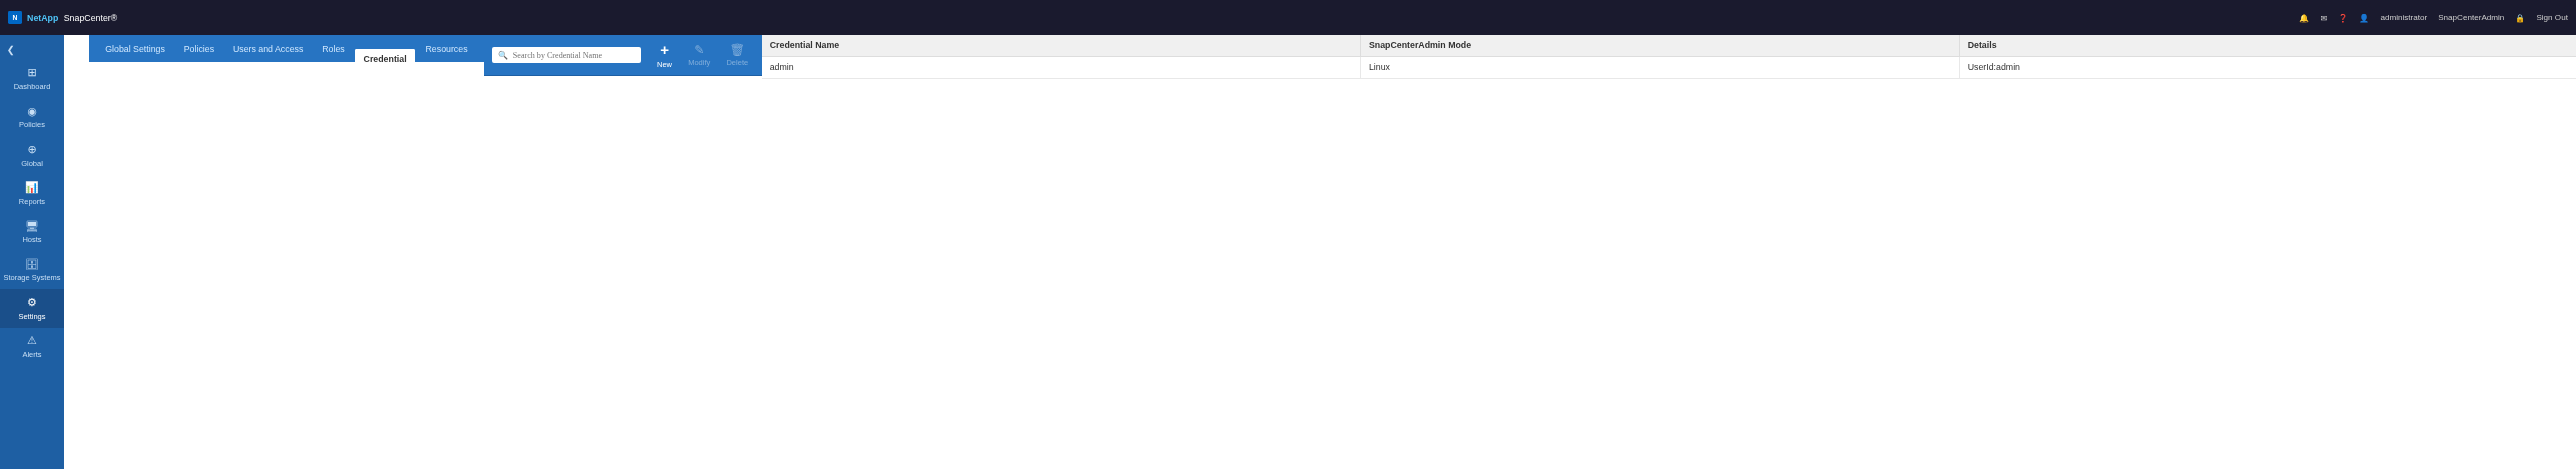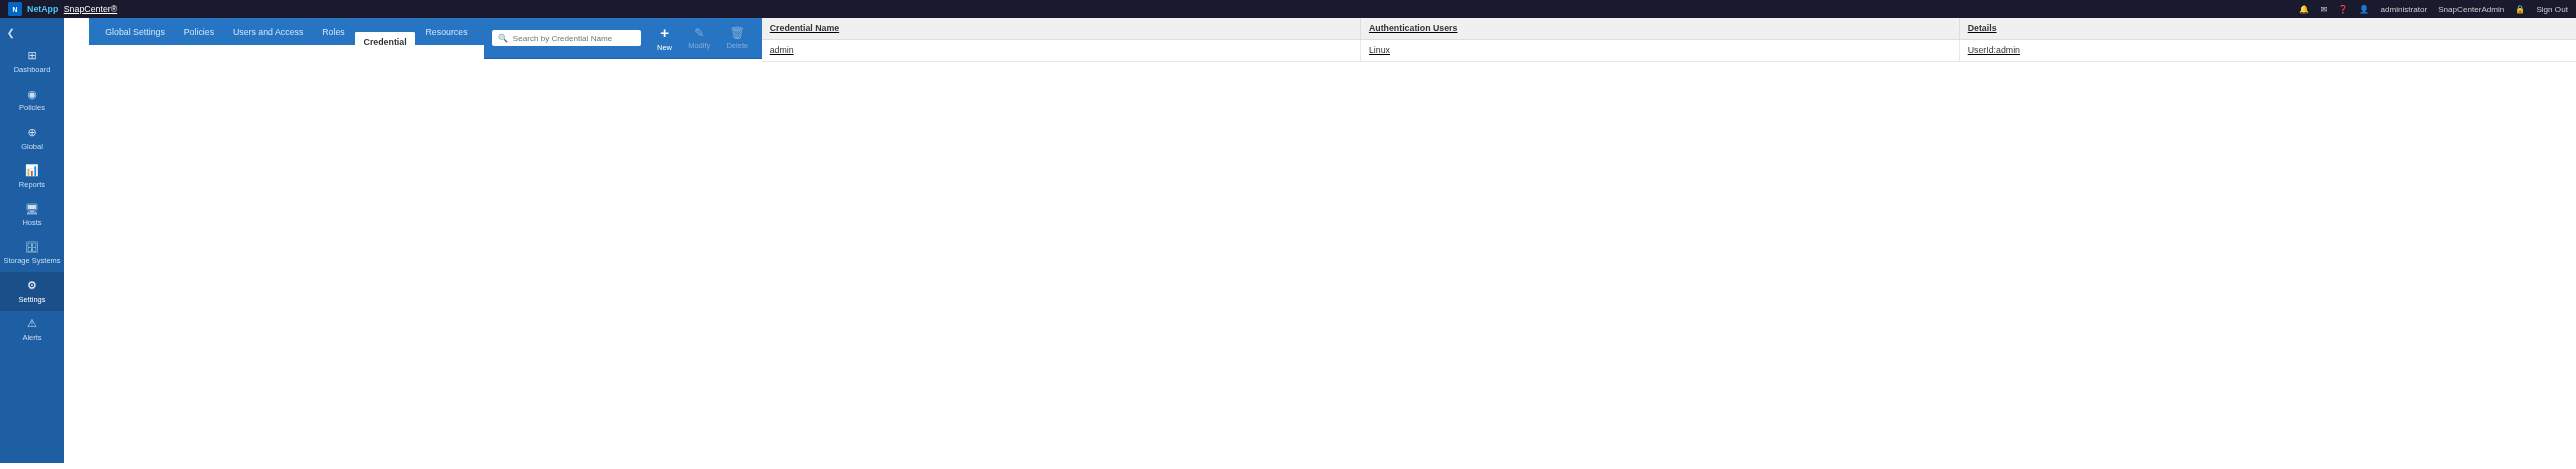--- a/index.html
+++ b/index.html
@@ -1,21 +1,21 @@
 <!DOCTYPE html>
 <html style="font-size:11px"><head>
   <meta charset="utf-8">
   <style>
     * { margin: 0; padding: 0; box-sizing: border-box; }
     body { font-family: Arial, sans-serif; font-size: 8.8px; background: #fff; overflow: hidden; }
 
     
     #top-header {
       background: #1a1a2e;
-      height: 18px;
+      height: 35px;
       display: flex;
       align-items: center;
       justify-content: space-between;
       padding: 0 8.1px;
       color: #ccc;
     }
     #top-header-left {
       display: flex;
       align-items: center;
       gap: 5.4px;
@@ -119,20 +119,21 @@
       align-items: center;
       gap: 4.1px;
       width: 149px;
     }
     #search-input-wrap input {
       border: none;
       outline: none;
       font-size: 8.1px;
       width: 122px;
       color: #555;
+      font-family: Liberation Serif, serif;
     }
     .toolbar-spacer { flex: 1; }
     .toolbar-action {
       display: flex;
       flex-direction: column;
       align-items: center;
       color: #fff;
       font-size: 7.5px;
       cursor: pointer;
       gap: 1.4px;
@@ -144,21 +145,20 @@
 
     
     #table-area {
       flex: 1;
       overflow-y: auto;
       background: #fff;
     }
     table {
       width: 100%;
       border-collapse: collapse;
-      text-decoration: underline;
     }
     thead tr {
       background: #f0f0f0;
       border-bottom: 1.4px solid #ddd;
     }
     thead th {
       text-align: left;
       padding: 5.4px 8.1px;
       font-size: 8.8px;
       font-weight: bold;
@@ -192,21 +192,21 @@
       border-radius: 1.4px;
     }
   </style>
 </head>
 <body>
 
 <div id="top-header">
   <div id="top-header-left">
     <span class="netapp-logo">N</span>
     <span style="color:#4fc3f7;font-weight:bold;font-size:8.8px;">NetApp</span>
-    <span style="color:#fff;font-size:8.8px;text-decoration:underline;">SnapCenter®</span>
+    <span style="color:#fff;font-size:8.8px;">SnapCenter®</span>
   </div>
   <div id="top-header-right">
     <span title="Notifications">🔔</span>
     <span title="Messages">✉</span>
     <span title="Help">❓</span>
     <span>👤</span>
     <span>administrator</span>
     <span>SnapCenterAdmin</span>
     <span>🔒</span>
     <span>Sign Out</span>
@@ -280,21 +280,21 @@
         <span class="icon" style="font-size:12.2px;">🗑</span>
         <span>Delete</span>
       </div>
     </div>
 
     <div id="table-area">
       <table>
         <thead>
           <tr>
             <th style="width:33%">Credential Name</th>
-            <th style="width:33%">Authentication Users</th>
+            <th style="width:33%">SnapCenterAdmin Mode</th>
             <th style="width:34%">Details</th>
           </tr>
         </thead>
         <tbody id="table-body">
         <tr>
       <td>admin</td>
       <td>Linux</td>
       <td>UserId:admin</td>
     </tr>
           </tbody>

